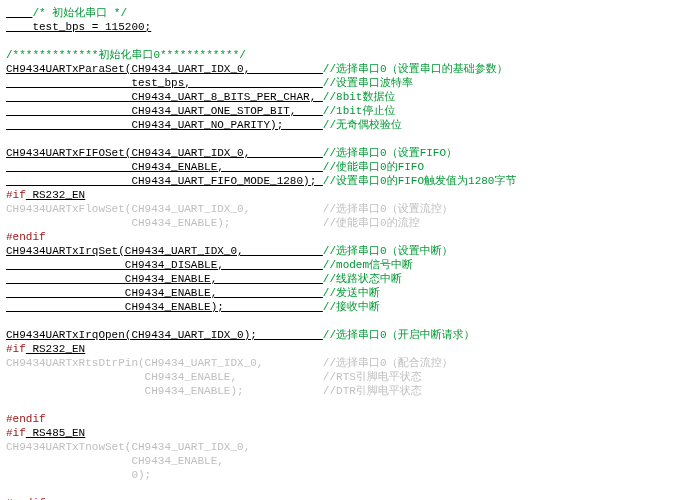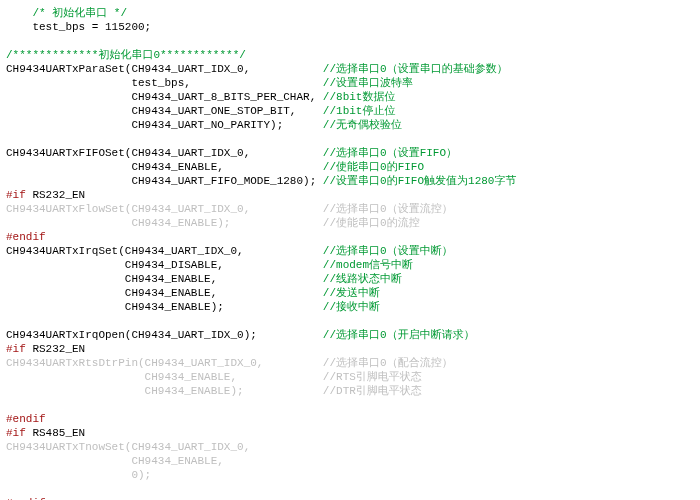--- a/index.html
+++ b/index.html
@@ -12,21 +12,21 @@
     font-size: 11px;
     line-height: 14px;
     overflow: hidden;
   }
   .code {
     padding: 6px 6px 0 6px;
     white-space: pre;
   }
   .line { display: block; white-space: pre; }
   .c-green   { color: #009933; text-align: center; }
-  .c-black   { color: #000000; }
+  .c-black   { color: #000000; text-decoration: underline; }
   .c-define  { color: #a31515; }
   .c-grey    { color: #bfbfbf; }
   
   .seg { }
 </style>
 </head>
 <body>
 
 <div class="code" id="code-root"><span class="line"><span class="seg c-black">    </span><span class="seg c-green">/* 初始化串口 */</span></span><span class="line"><span class="seg c-black">    test_bps = 115200;</span></span><span class="line">&nbsp;</span><span class="line"><span class="seg c-green">/*************初始化串口0************/</span></span><span class="line"><span class="seg c-black">CH9434UARTxParaSet(CH9434_UART_IDX_0,           </span><span class="seg c-green">//选择串口0（设置串口的基础参数）</span></span><span class="line"><span class="seg c-black">                   test_bps,                    </span><span class="seg c-green">//设置串口波特率</span></span><span class="line"><span class="seg c-black">                   CH9434_UART_8_BITS_PER_CHAR, </span><span class="seg c-green">//8bit数据位</span></span><span class="line"><span class="seg c-black">                   CH9434_UART_ONE_STOP_BIT,    </span><span class="seg c-green">//1bit停止位</span></span><span class="line"><span class="seg c-black">                   CH9434_UART_NO_PARITY);      </span><span class="seg c-green">//无奇偶校验位</span></span><span class="line">&nbsp;</span><span class="line"><span class="seg c-black">CH9434UARTxFIFOSet(CH9434_UART_IDX_0,           </span><span class="seg c-green">//选择串口0（设置FIFO）</span></span><span class="line"><span class="seg c-black">                   CH9434_ENABLE,               </span><span class="seg c-green">//使能串口0的FIFO</span></span><span class="line"><span class="seg c-black">                   CH9434_UART_FIFO_MODE_1280); </span><span class="seg c-green">//设置串口0的FIFO触发值为1280字节</span></span><span class="line"><span class="seg c-define">#if</span><span class="seg c-black"> RS232_EN</span></span><span class="line"><span class="seg c-grey">CH9434UARTxFlowSet(CH9434_UART_IDX_0,           </span><span class="seg c-grey">//选择串口0（设置流控）</span></span><span class="line"><span class="seg c-grey">                   CH9434_ENABLE);              </span><span class="seg c-grey">//使能串口0的流控</span></span><span class="line"><span class="seg c-define">#endif</span></span><span class="line"><span class="seg c-black">CH9434UARTxIrqSet(CH9434_UART_IDX_0,            </span><span class="seg c-green">//选择串口0（设置中断）</span></span><span class="line"><span class="seg c-black">                  CH9434_DISABLE,               </span><span class="seg c-green">//modem信号中断</span></span><span class="line"><span class="seg c-black">                  CH9434_ENABLE,                </span><span class="seg c-green">//线路状态中断</span></span><span class="line"><span class="seg c-black">                  CH9434_ENABLE,                </span><span class="seg c-green">//发送中断</span></span><span class="line"><span class="seg c-black">                  CH9434_ENABLE);               </span><span class="seg c-green">//接收中断</span></span><span class="line">&nbsp;</span><span class="line"><span class="seg c-black">CH9434UARTxIrqOpen(CH9434_UART_IDX_0);          </span><span class="seg c-green">//选择串口0（开启中断请求）</span></span><span class="line"><span class="seg c-define">#if</span><span class="seg c-black"> RS232_EN</span></span><span class="line"><span class="seg c-grey">CH9434UARTxRtsDtrPin(CH9434_UART_IDX_0,         </span><span class="seg c-grey">//选择串口0（配合流控）</span></span><span class="line"><span class="seg c-grey">                     CH9434_ENABLE,             </span><span class="seg c-grey">//RTS引脚电平状态</span></span><span class="line"><span class="seg c-grey">                     CH9434_ENABLE);            </span><span class="seg c-grey">//DTR引脚电平状态</span></span><span class="line">&nbsp;</span><span class="line"><span class="seg c-define">#endif</span></span><span class="line"><span class="seg c-define">#if</span><span class="seg c-black"> RS485_EN</span></span><span class="line"><span class="seg c-grey">CH9434UARTxTnowSet(CH9434_UART_IDX_0,           </span></span><span class="line"><span class="seg c-grey">                   CH9434_ENABLE,               </span></span><span class="line"><span class="seg c-grey">                   0);                          </span></span><span class="line">&nbsp;</span><span class="line"><span class="seg c-define">#endif</span></span></div>
 

